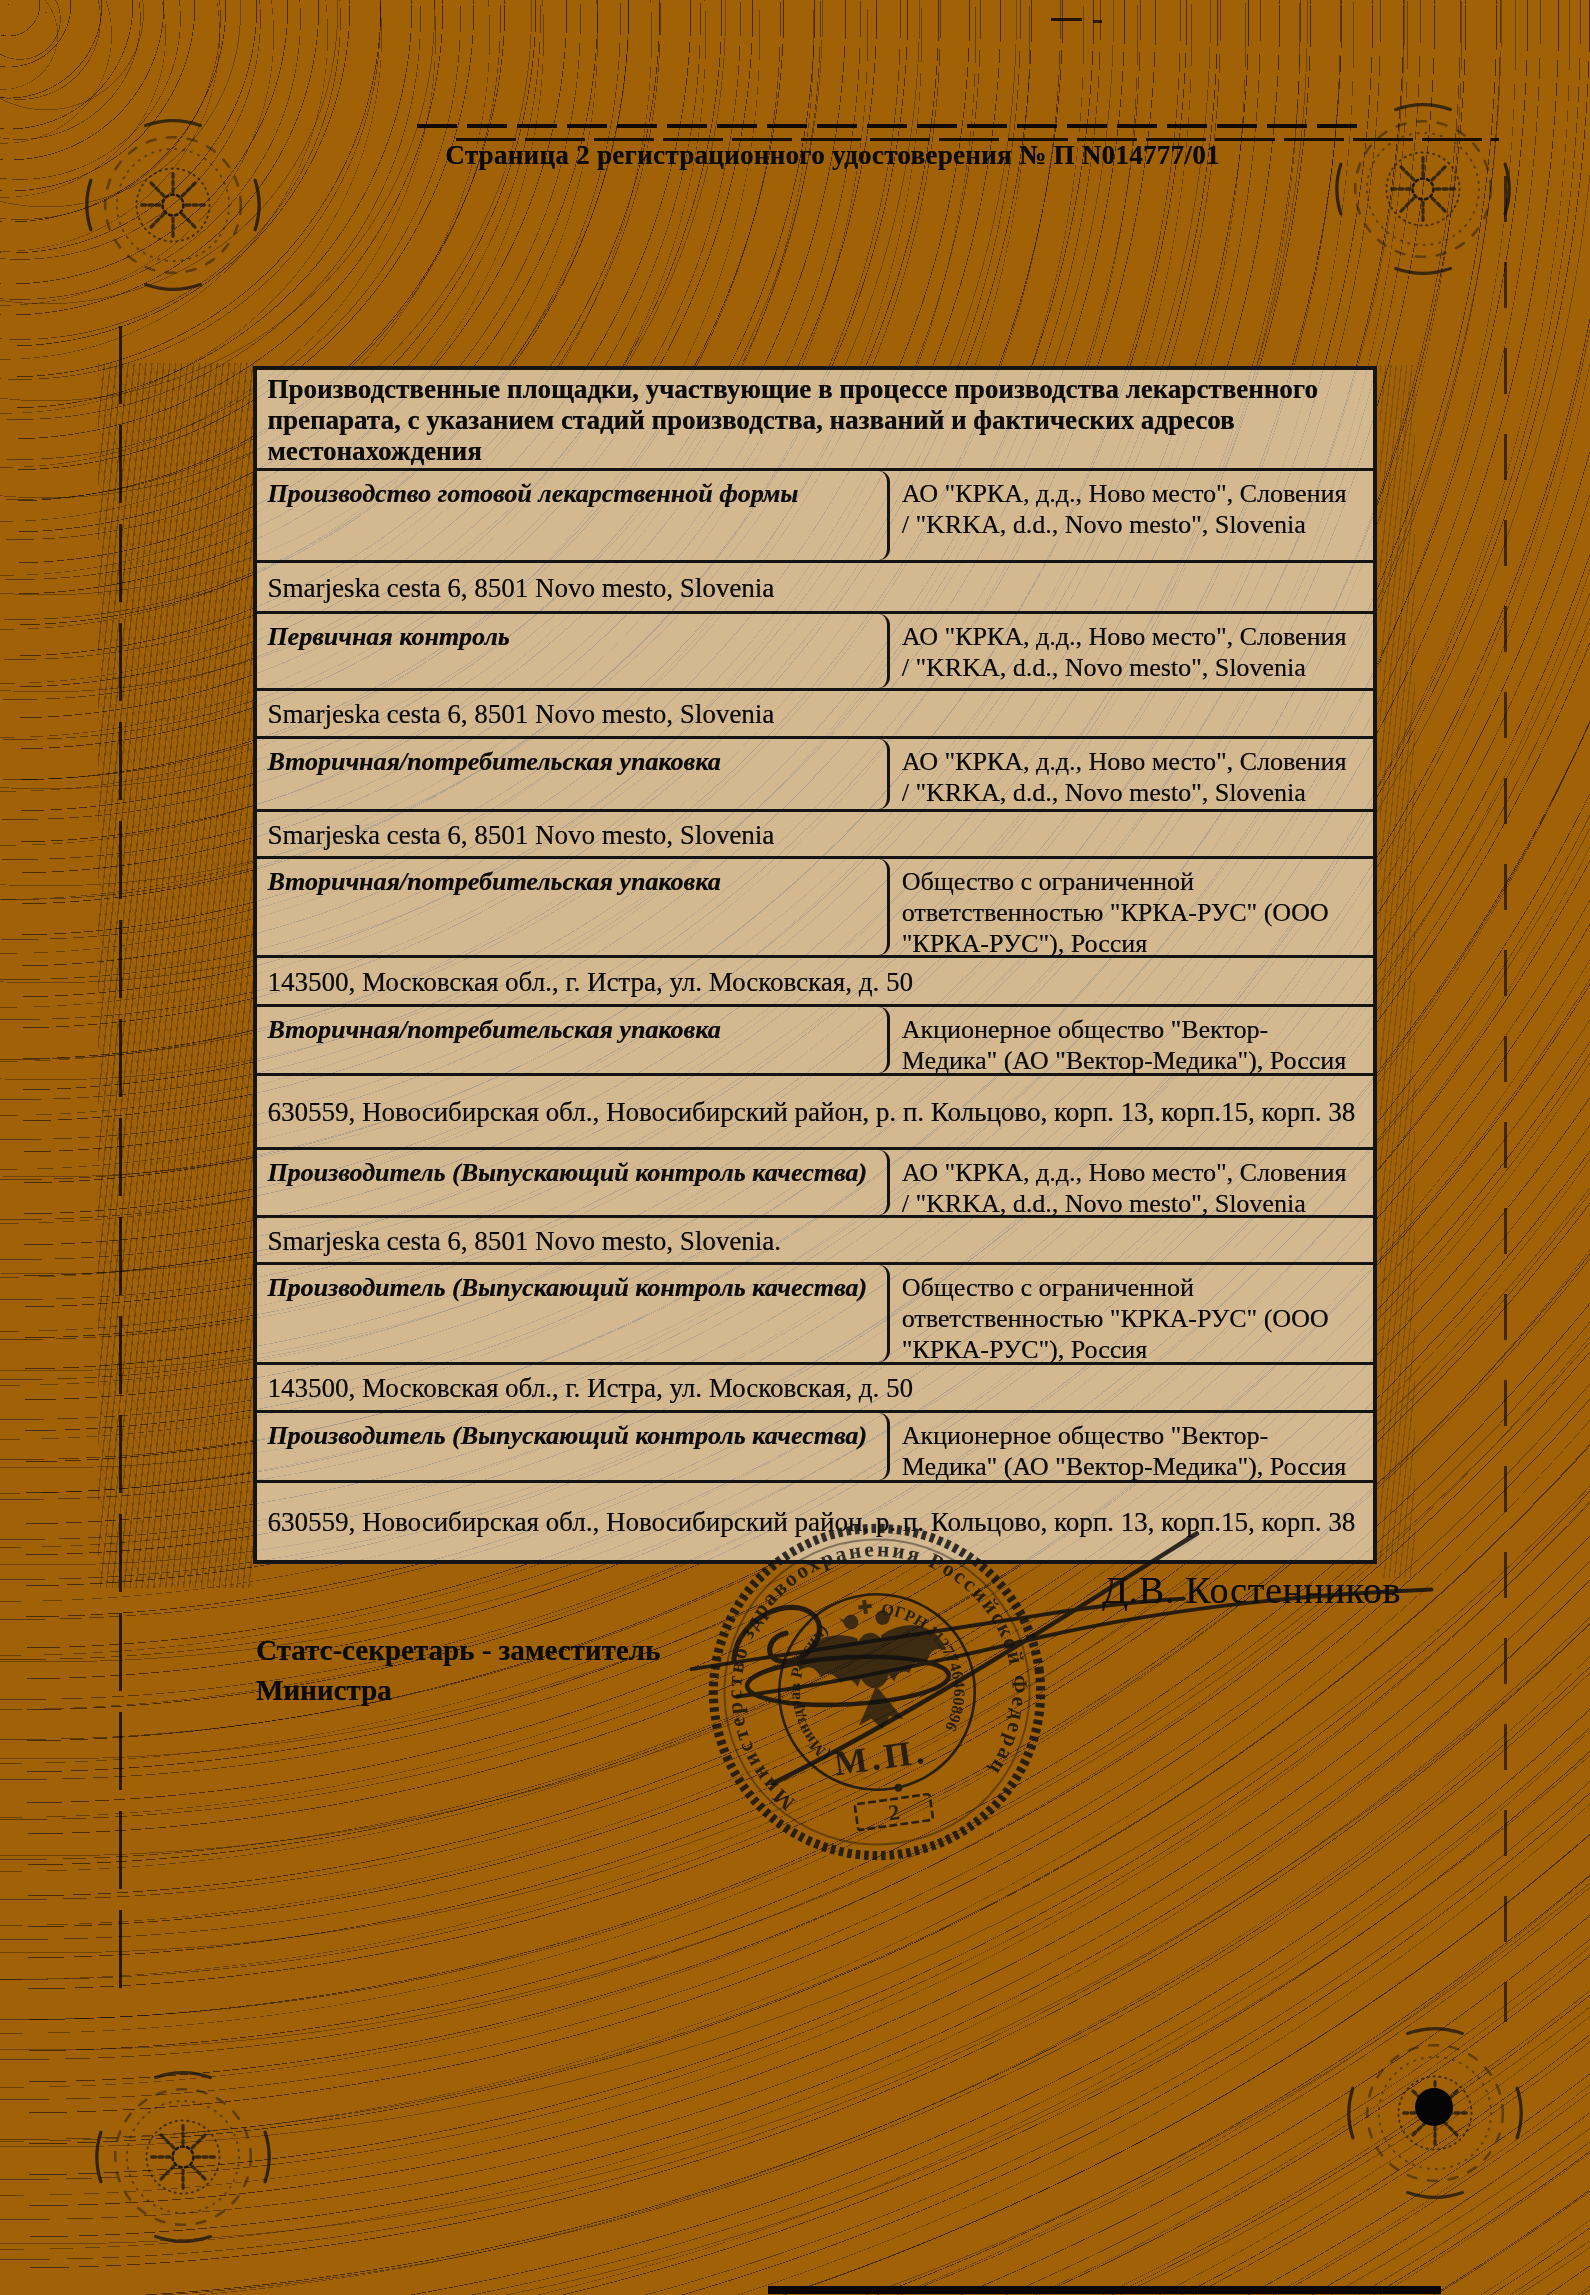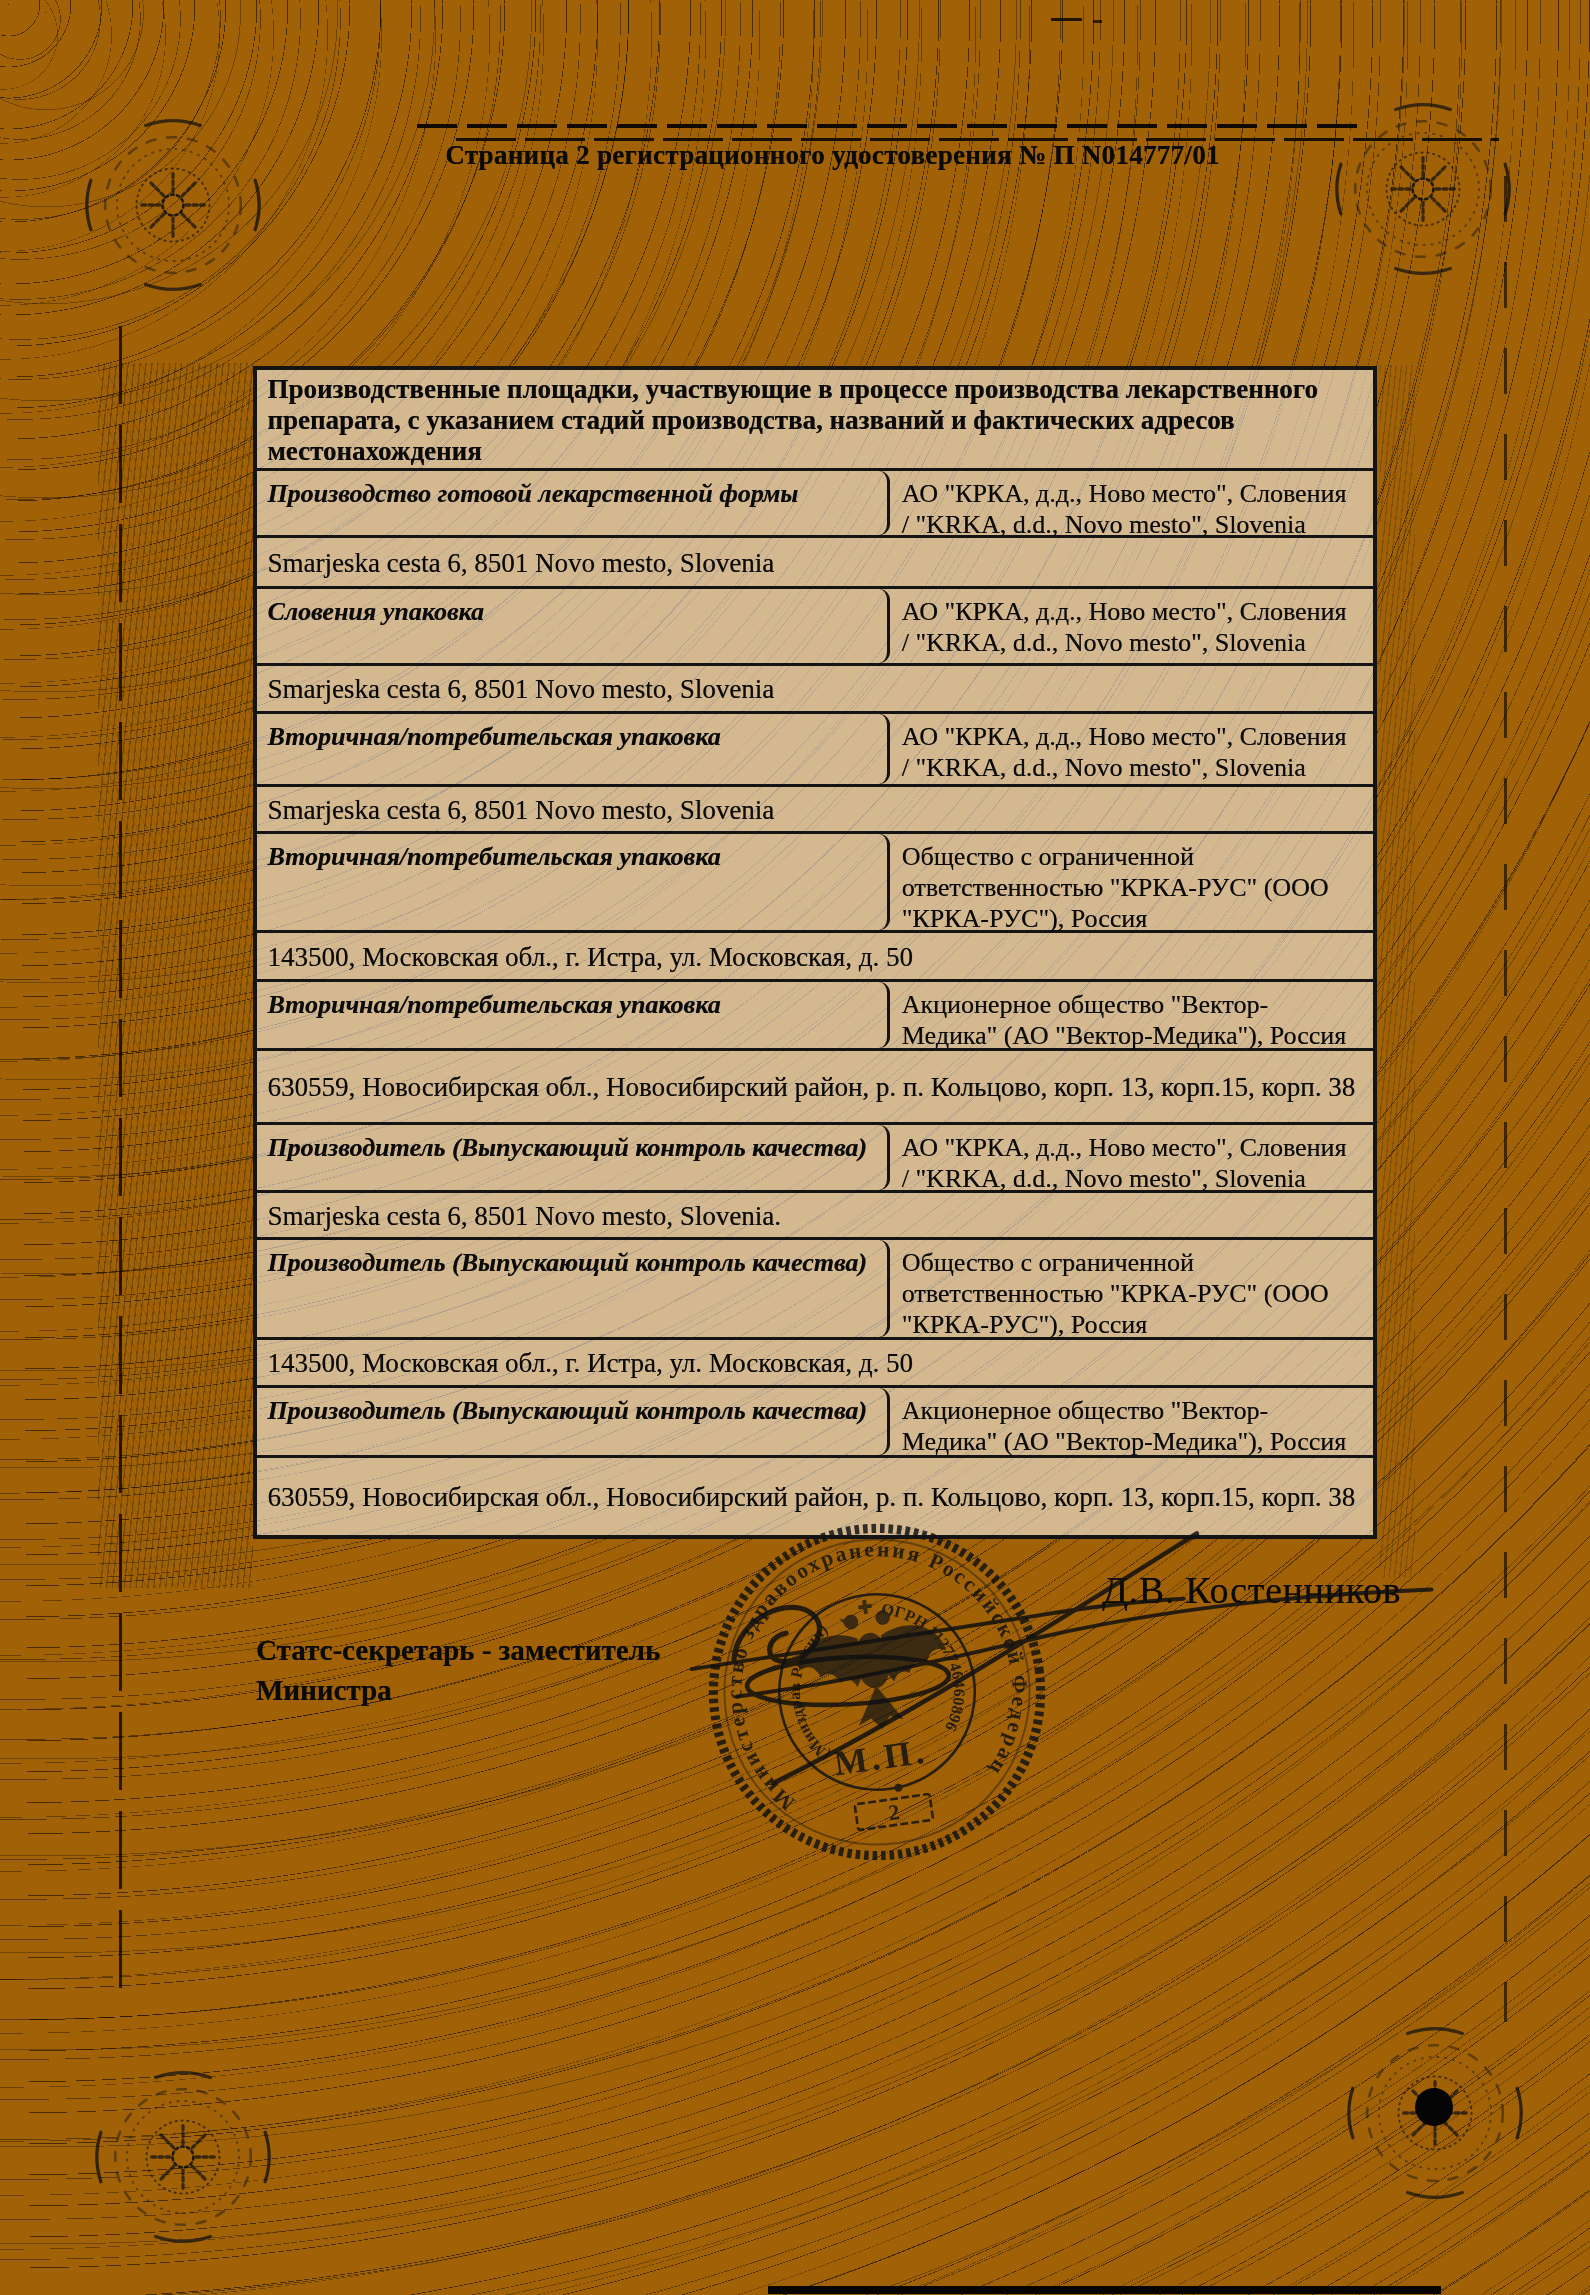--- a/index.html
+++ b/index.html
@@ -146,30 +146,30 @@
     </svg>
   <div class="black-dot"></div>
 
   <div class="page-title">Страница 2 регистрационного удостоверения № П N014777/01</div>
 
   <div class="sites-table">
     <div class="tr thead" style="height:98px">
       <div class="cell">Производственные площадки, участвующие в процессе производства лекарственного препарата, с указанием стадий производства, названий и фактических адресов местонахождения</div>
     </div>
 
-    <div class="tr" style="height:67px">
+    <div class="tr" style="height:92px">
       <div class="cell cell-l">Производство готовой лекарственной формы</div>
       <div class="cell cell-r">АО "КРКА, д.д., Ново место", Словения / "KRKA, d.d., Novo mesto", Slovenia</div>
     </div>
     <div class="tr" style="height:51px">
       <div class="cell cell-full">Smarjeska cesta 6, 8501 Novo mesto, Slovenia</div>
     </div>
 
     <div class="tr" style="height:77px">
-      <div class="cell cell-l">Словения упаковка</div>
+      <div class="cell cell-l">Первичная контроль</div>
       <div class="cell cell-r">АО "КРКА, д.д., Ново место", Словения / "KRKA, d.d., Novo mesto", Slovenia</div>
     </div>
     <div class="tr" style="height:48px">
       <div class="cell cell-full">Smarjeska cesta 6, 8501 Novo mesto, Slovenia</div>
     </div>
 
     <div class="tr" style="height:73px">
       <div class="cell cell-l">Вторичная/потребительская упаковка</div>
       <div class="cell cell-r">АО "КРКА, д.д., Ново место", Словения / "KRKA, d.d., Novo mesto", Slovenia</div>
     </div>

